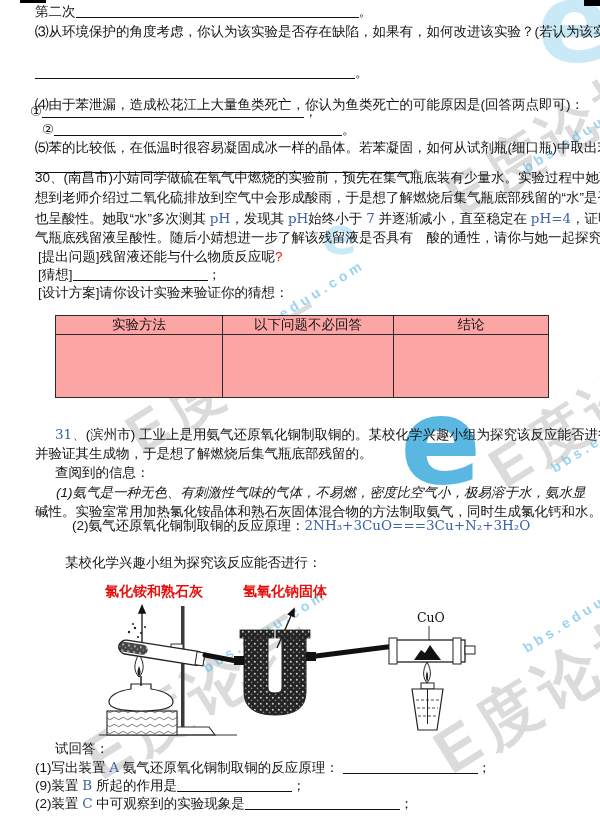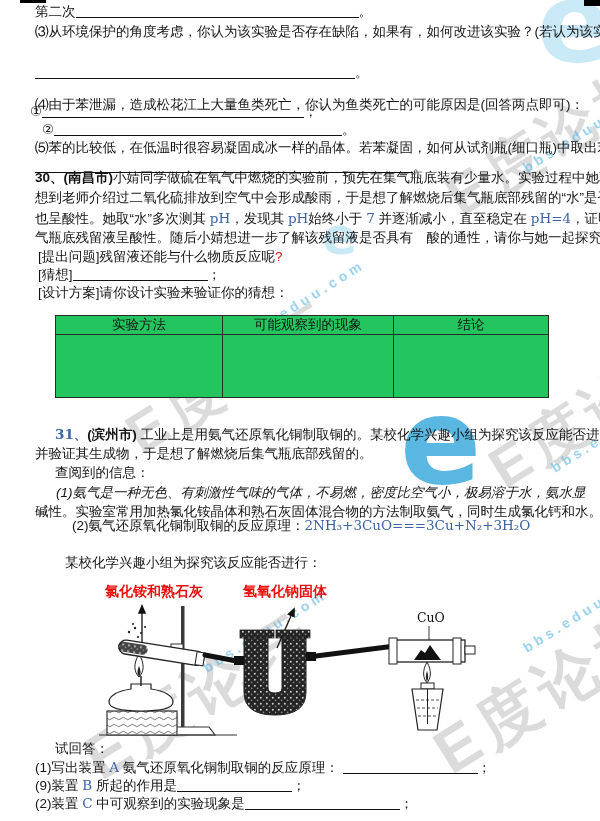--- a/index.html
+++ b/index.html
@@ -4,25 +4,25 @@
 <style>
   html,body{margin:0;padding:0;}
   body{
     width:600px;height:821px;background:#ffffff;position:relative;overflow:hidden;
     font-family:"Liberation Sans","DejaVu Sans",sans-serif;
     font-size:13.5px;color:#141414;
   }
   .layer{position:absolute;left:0;top:0;width:600px;height:821px;z-index:1;}
   .wm-layer{position:absolute;left:0;top:0;width:600px;height:821px;z-index:0;pointer-events:none;}
   .ln{position:absolute;white-space:nowrap;line-height:18px;}
-  .bold{font-weight:bold;}
+  .bold{font-weight:normal;}
   .blue{color:#3b63a6;font-family:"DejaVu Serif","Liberation Serif",serif;}
   .red{color:#e8100c;}
   .bl{display:inline-block;border-bottom:1px solid #111;height:13px;vertical-align:-2px;}
-  table.anstable{position:absolute;left:55px;top:315px;border-collapse:collapse;background:#22c55e;}
+  table.anstable{position:absolute;left:55px;top:315px;border-collapse:collapse;background:#fca5a5;}
   .anstable th,.anstable td{border:1px solid #2a2a2a;font-weight:normal;font-size:13.5px;padding:0 4px;}
   .anstable th{height:18px;text-align:center;}
   .anstable td{height:62px;}
   .artifact{position:absolute;background:#000;}
   
   .wm{position:absolute;white-space:nowrap;font-weight:bold;transform-origin:left top;}
   .wm-brand{font-size:56px;letter-spacing:8px;color:rgba(176,176,176,0.45);transform:rotate(-32deg);}
   .wm-site{font-size:14px;letter-spacing:4px;color:rgba(88,182,226,0.60);transform:rotate(-32deg);}
   .wm-e{font-size:120px;line-height:1;color:rgba(43,163,216,0.78);font-family:"DejaVu Sans",sans-serif;}
   .wm-e.faint{color:rgba(120,200,235,0.40);}
@@ -105,21 +105,21 @@
     <span>[猜想]</span><span class="bl" style="width:135px;"></span><span>；</span>
   </div>
   <div class="ln" style="left:38px;top:284px;">
     <span>[设计方案]请你设计实验来验证你的猜想：</span>
   </div>
 
   <table class="anstable">
     <tbody>
         <tr>
       <th style="width:158px;">实验方法</th>
-      <th style="width:162px;">可能观察到的现象</th>
+      <th style="width:162px;">以下问题不必回答</th>
       <th style="width:146px;">结论</th>
     </tr>
     <tr>
       <td></td>
       <td></td>
       <td></td>
     </tr>
   </tbody>
     </table>
 

